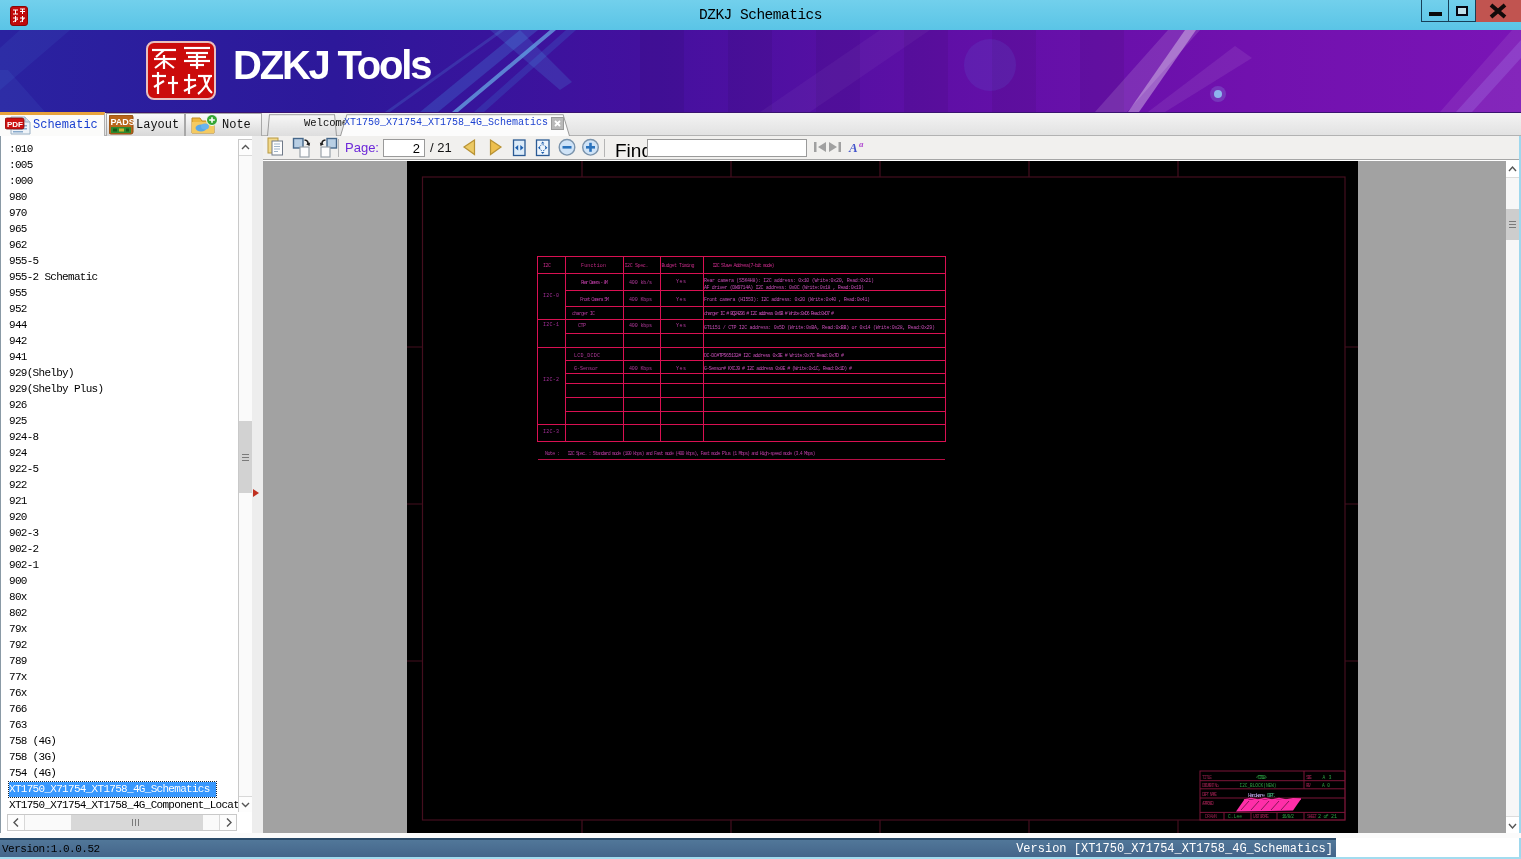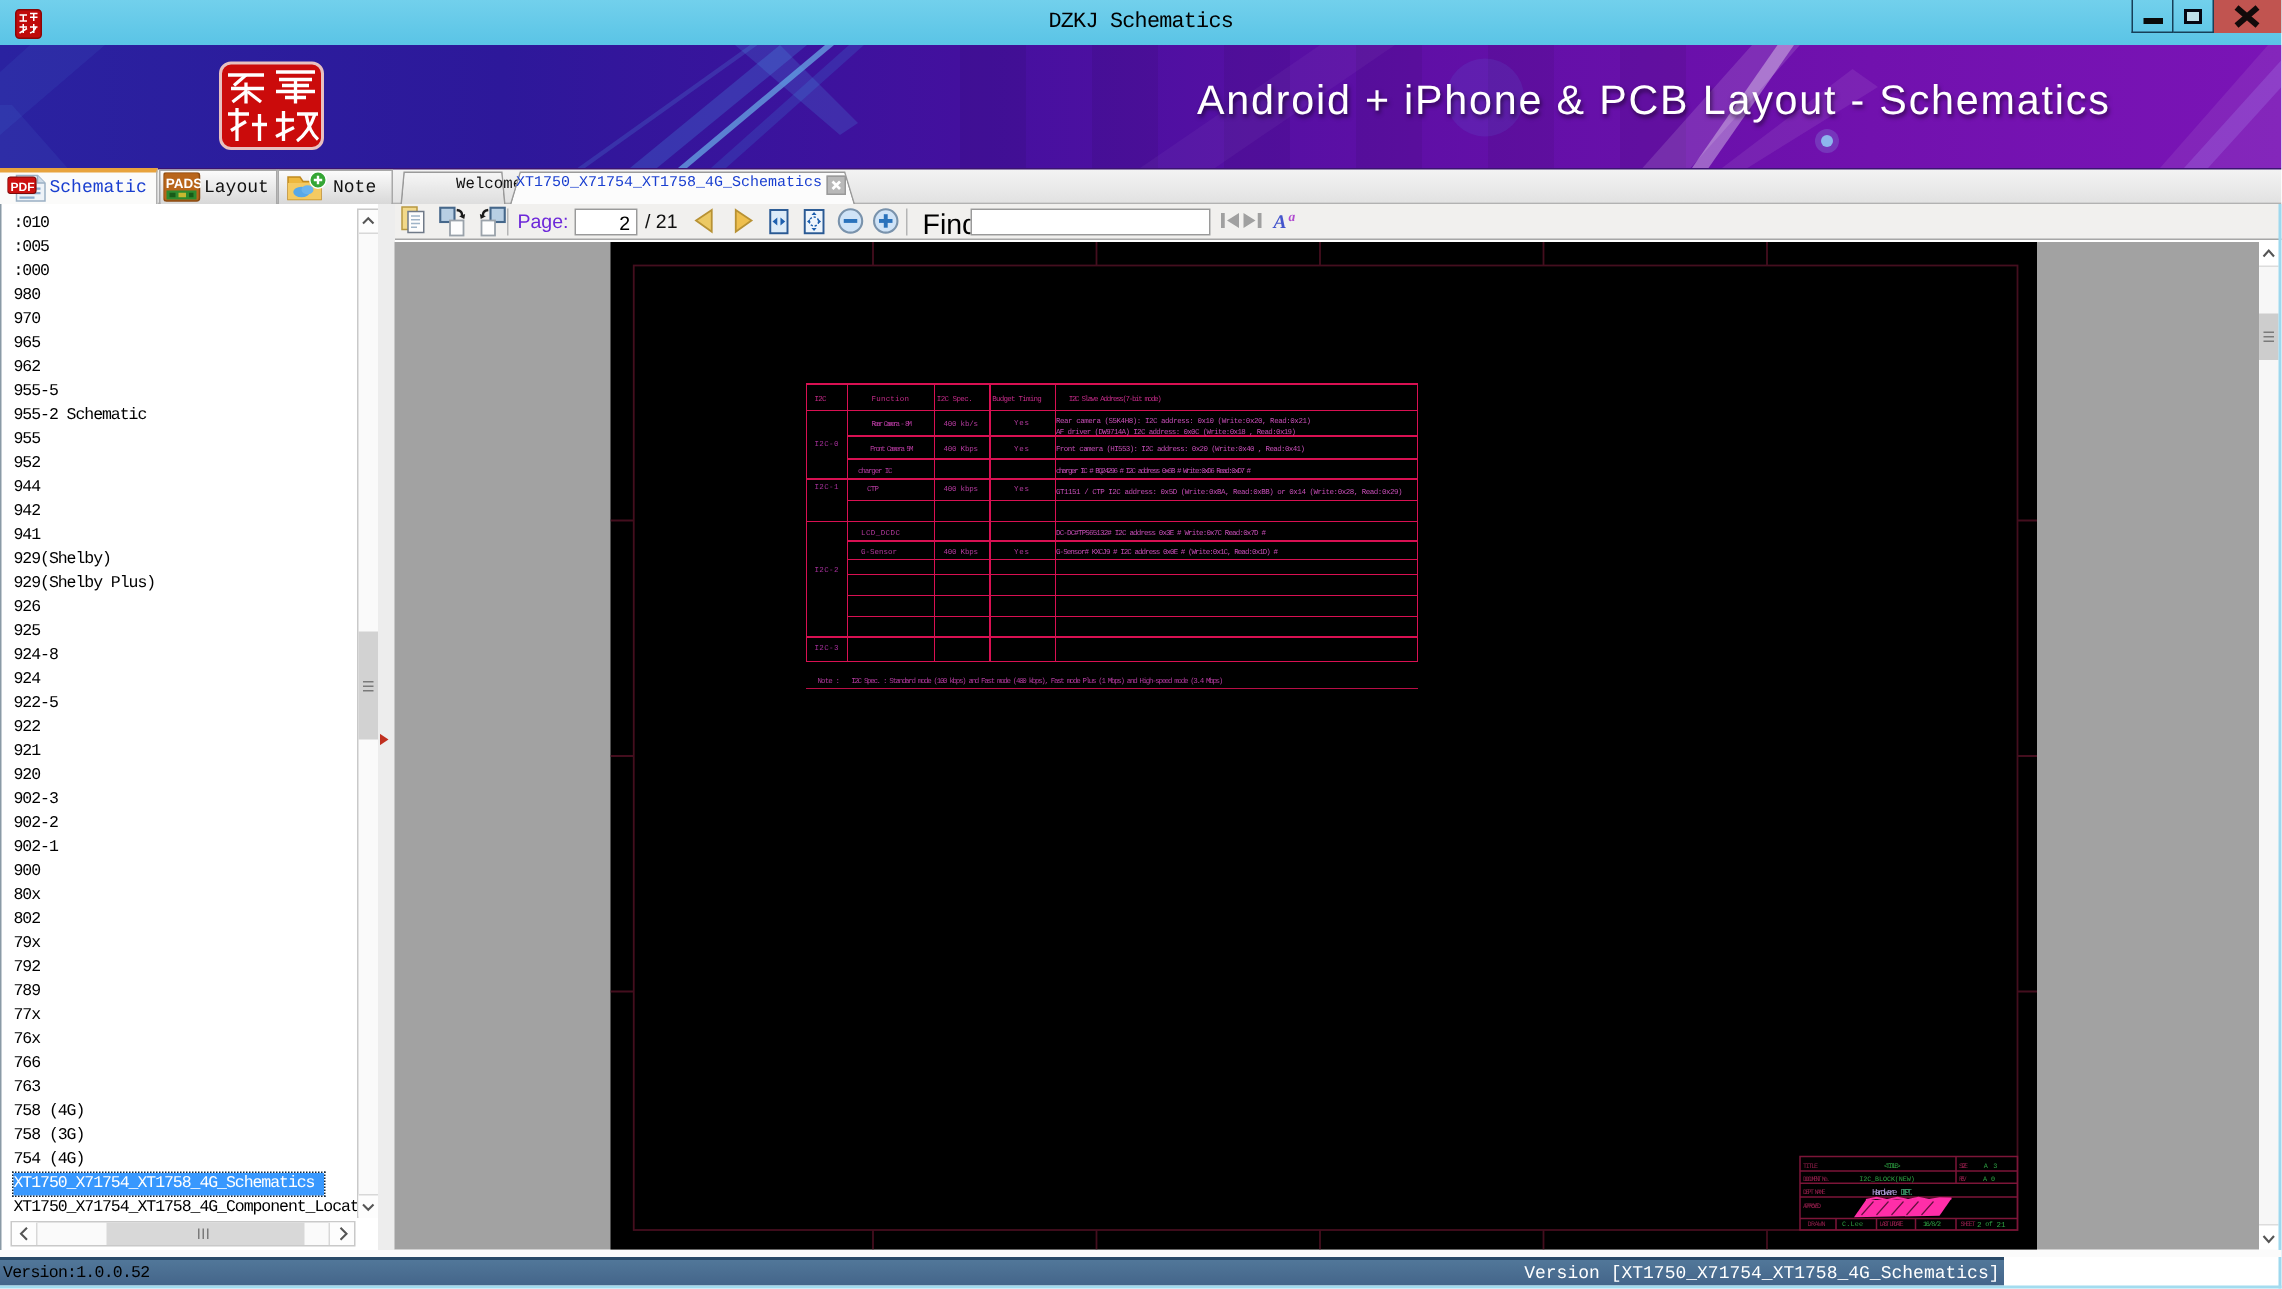--- a/index.html
+++ b/index.html
@@ -114,21 +114,21 @@
     <polygon points="1095,82 1168,0 1200,0 1127,82" fill="rgba(255,255,255,0.13)"></polygon>
     <polygon points="1128,82 1185,0 1196,0 1139,82" fill="rgba(255,255,255,0.35)"></polygon>
     <polygon points="1148,82 1235,16 1252,28 1165,82" fill="rgba(255,255,255,0.08)"></polygon>
     <circle cx="1218" cy="64" r="4" fill="rgba(150,225,255,0.75)"></circle>
     <circle cx="1218" cy="64" r="8" fill="rgba(150,225,255,0.18)"></circle>
     <polygon points="1440,82 1512,0 1521,0 1521,82" fill="rgba(255,255,255,0.08)"></polygon>
     <polygon points="1456,82 1521,10 1521,28 1472,82" fill="rgba(170,130,235,0.28)"></polygon>
     <polygon points="760,82 880,0 930,0 810,82" fill="rgba(255,255,255,0.04)"></polygon>
     <circle cx="990" cy="35" r="26" fill="rgba(90,140,240,0.12)"></circle>
   </svg>
-  <div id="banner-sub" class="abs">Android + iPhone &amp; PCB Layout - Schematics</div>
+  <div id="banner-title" class="abs">DZKJ Tools</div>
 </div>
 <div id="logo" class="abs">
   <svg width="66" height="55" style="position:absolute;left:0;top:0;">
 
     <g stroke="#ffffff" stroke-width="2.2" fill="none">
       <path d="M4 7 H28"></path>
         <path d="M16 7 L8 14"></path>
         <path d="M6 16 H28"></path>
       <path d="M16 12 V26"></path>
         <path d="M16 18 L7 25"></path>

